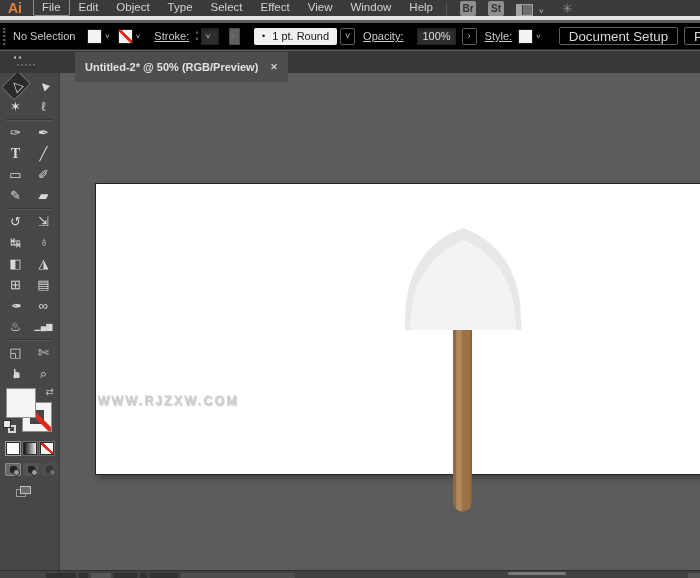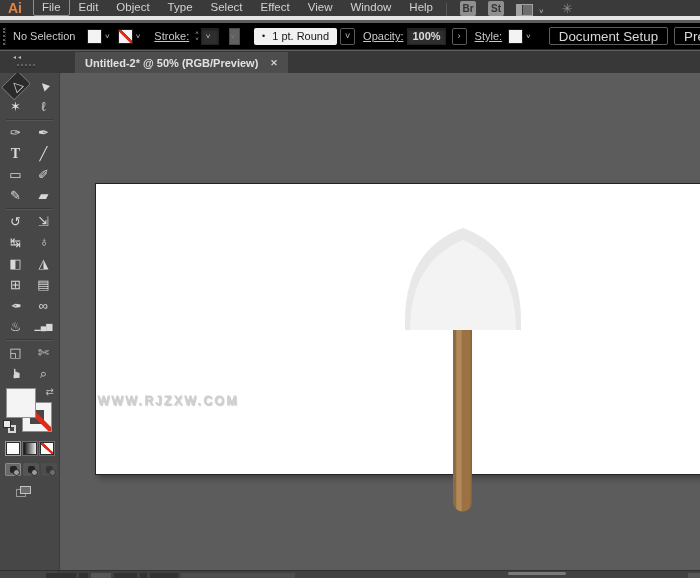--- a/index.html
+++ b/index.html
@@ -46,33 +46,33 @@
   .field .chev{margin-left:auto;}
   .f-stroke{width:52px;}
   .dd-disabled{width:80px;height:17px;background:#606060;border:1px solid #4b4b4b;margin-left:10px;
     display:flex;align-items:center;}
   .dd-disabled .chev{margin-left:auto;color:#7e7e7e;}
   .btn-white{background:#f1f1f1;color:#161616;border-radius:2px;height:17px;padding:0 8px;
     display:flex;align-items:center;font-size:11px;white-space:nowrap;}
   .btn-white .dot{font-size:9px;margin-right:7px;}
   .chev-box{border:1px solid #5b5b5b;border-radius:2px;width:15px;height:17px;margin-left:3px;
     display:flex;align-items:center;justify-content:center;color:#c9c9c9;font-size:9px;flex:none;}
-  .f-opacity{width:40px;margin-left:4px;font-weight:bold;}
+  .f-opacity{width:40px;margin-left:14px;}
   .btn-dark{border:1px solid #5e5e5e;border-radius:2px;height:18px;padding:0 9px;color:#d8d8d8;
     display:flex;align-items:center;background:transparent;white-space:nowrap;flex:none;}
   .ml4{margin-left:4px;} .ml6{margin-left:6px;} .ml8{margin-left:8px;} .ml10{margin-left:10px;}
 
   
   .tabbar{position:absolute;top:51px;left:0;right:0;height:22px;background:#383838;z-index:28;}
   .collapse{position:absolute;left:12px;top:3px;color:#b8b8b8;font-size:5px;letter-spacing:0;}
   .grip-h{position:absolute;left:17px;top:13px;width:20px;height:4px;
     background:repeating-linear-gradient(to right,#606060 0 2px,transparent 2px 4px),
                repeating-linear-gradient(to right,#2e2e2e 0 2px,transparent 2px 4px);
     background-size:100% 2px;background-position:0 0,0 2px;background-repeat:no-repeat;}
-  .tab{position:absolute;left:75px;top:1px;height:21px;background:#4d4d4d;display:flex;align-items:center;
+  .tab{position:absolute;left:75px;top:1px;height:30px;background:#4d4d4d;display:flex;align-items:center;
     padding:0 10px;color:#e2e2e2;font-size:11px;font-weight:bold;}
   .tab-close{color:#cfcfcf;font-size:9px;margin-left:12px;font-weight:bold;}
 
   
   .main{position:absolute;top:73px;left:0;width:700px;height:497px;display:flex;}
 
   
   .toolpanel{width:60px;background:#474747;border-right:1px solid #3c3c3c;position:relative;flex:none;}
   .tool-row{display:flex;justify-content:center;gap:4px;height:21px;align-items:center;}
   .tool{width:24px;height:19px;display:flex;align-items:center;justify-content:center;color:#d8d8d8;

